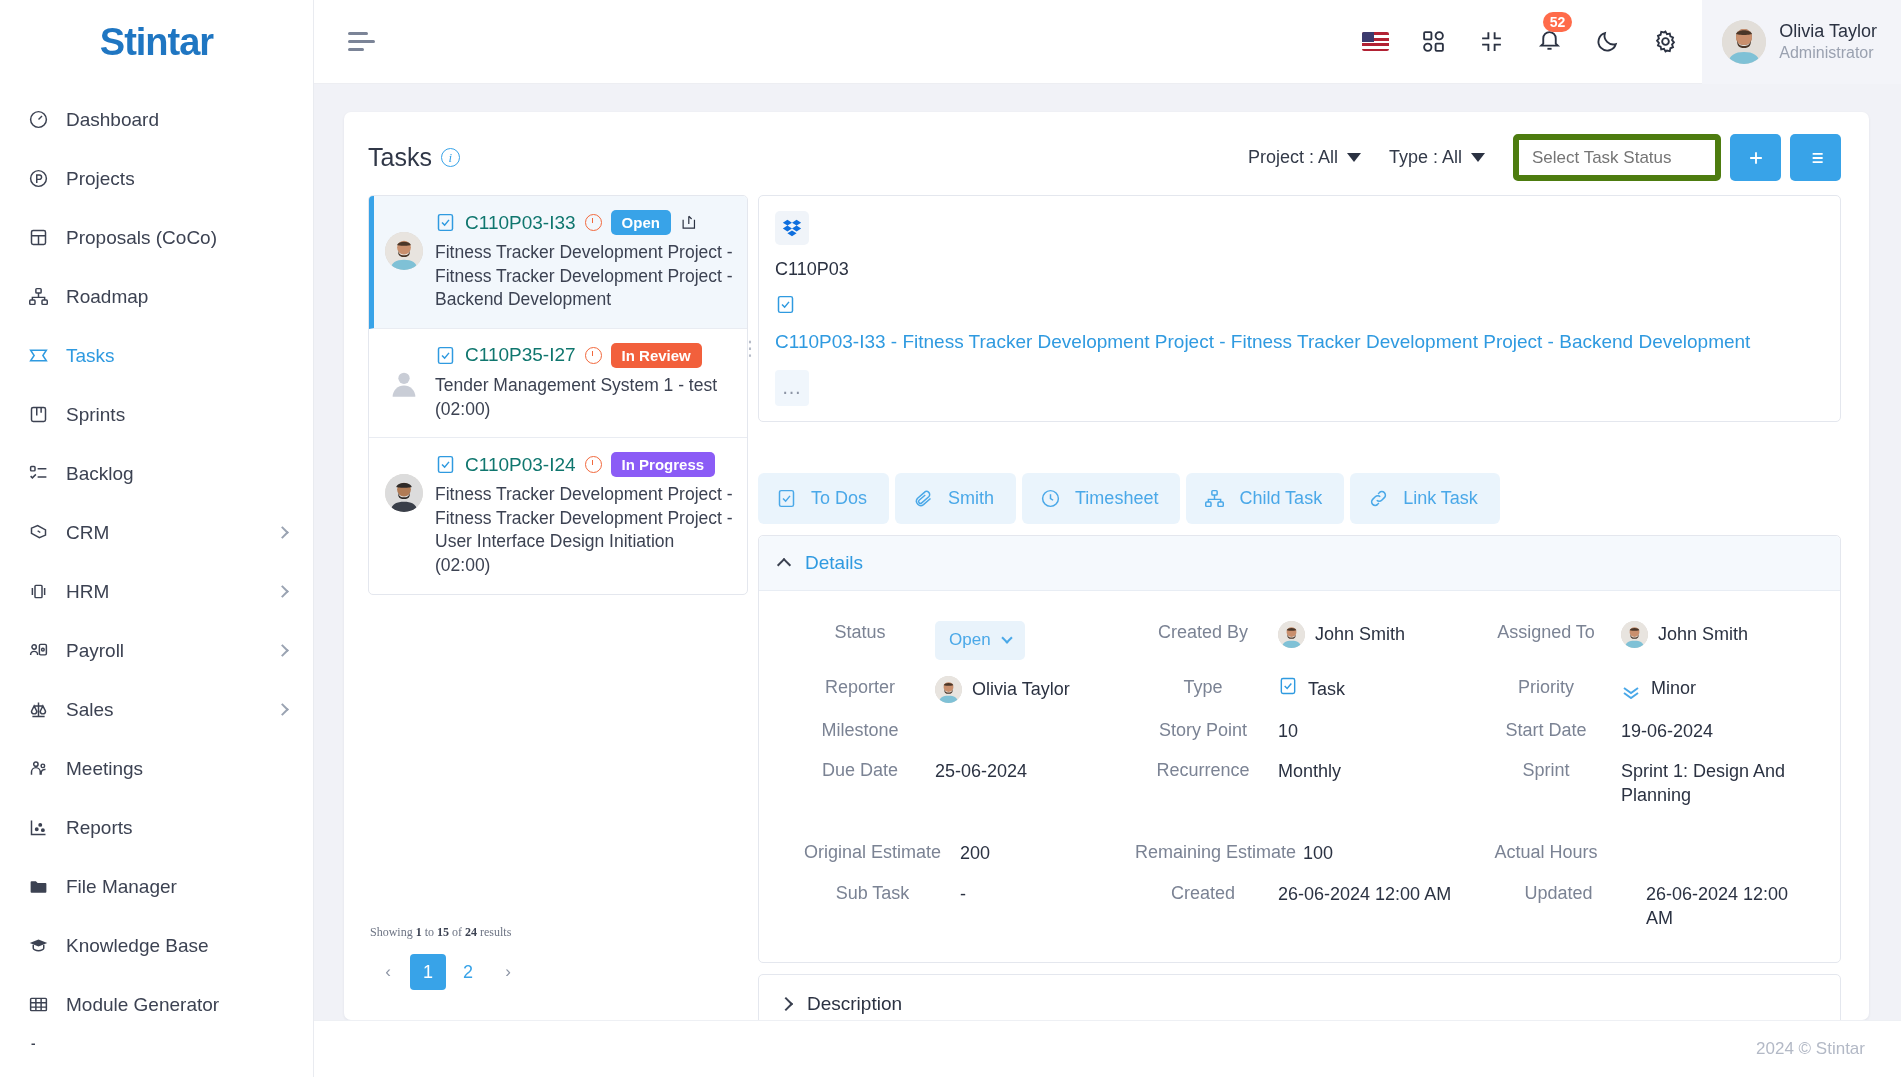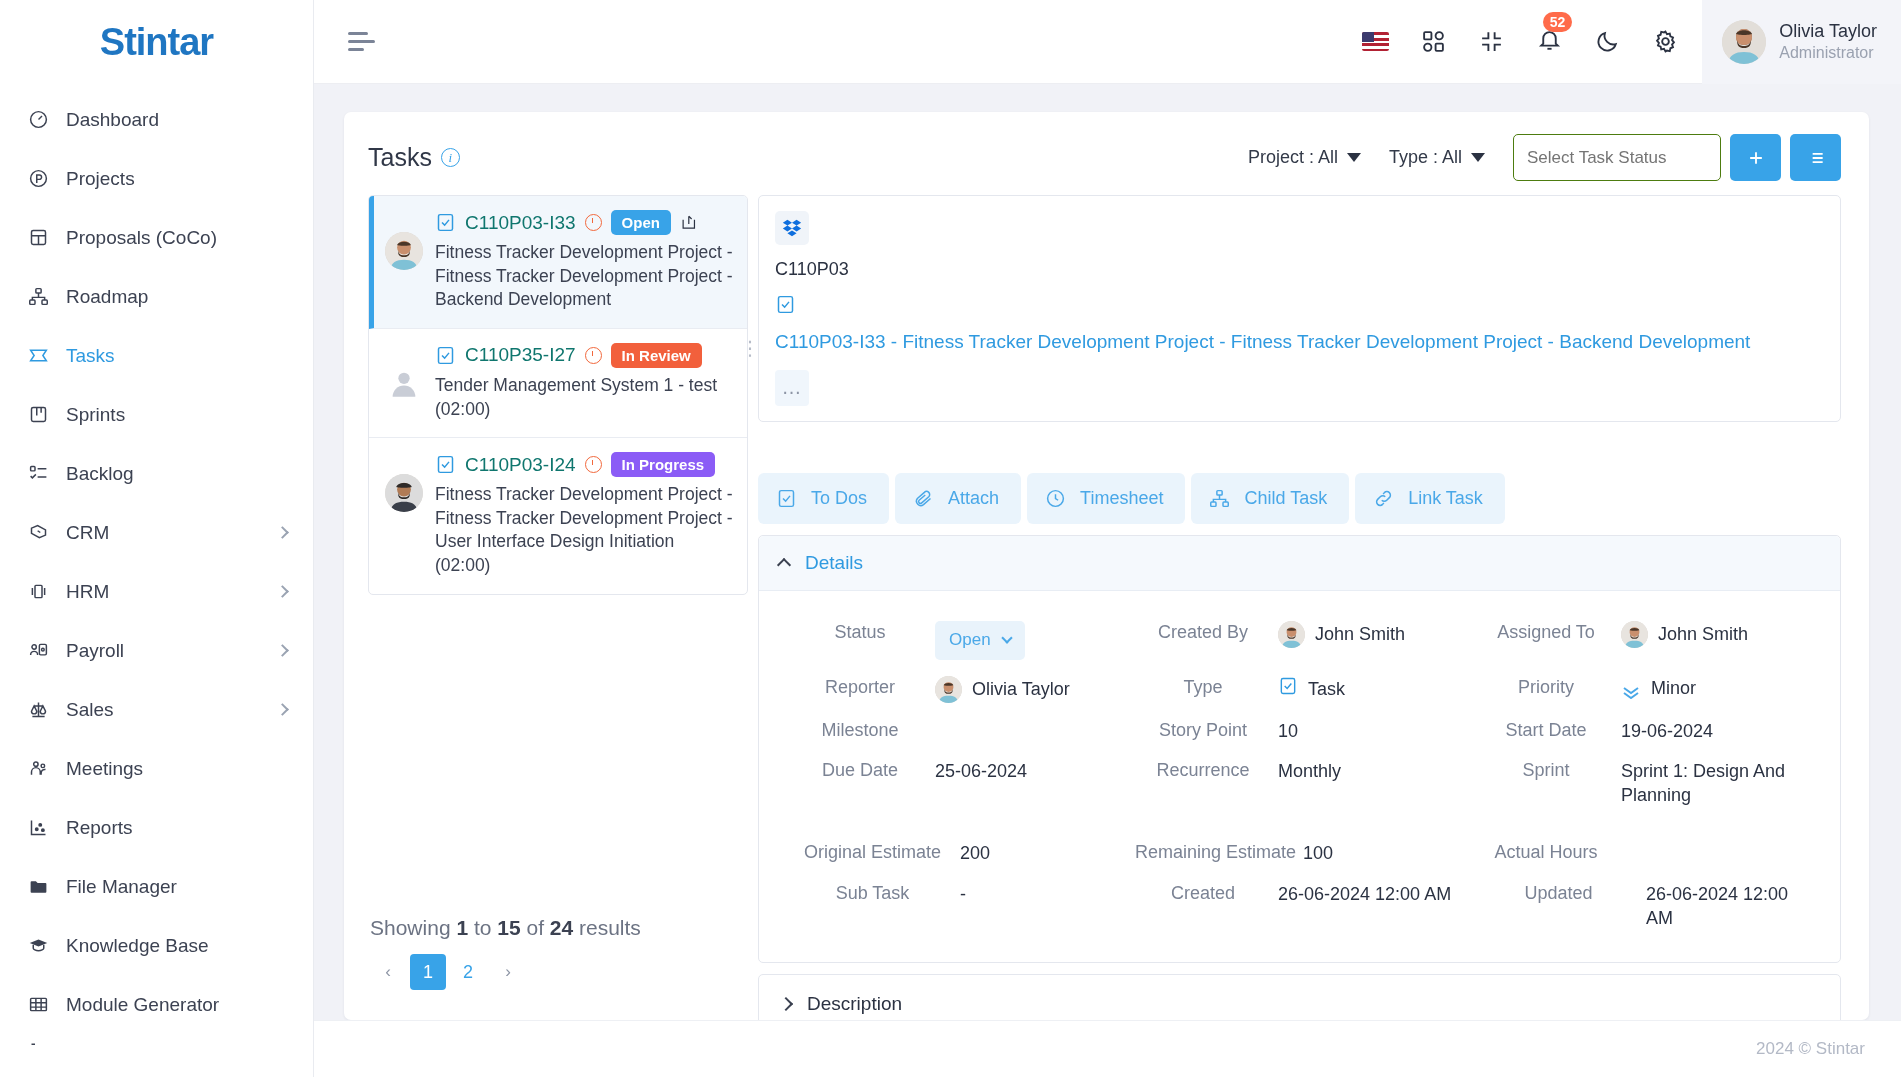--- a/index.html
+++ b/index.html
@@ -98,21 +98,21 @@
              color: #38a3e8; font-size: 13px; font-style: italic; font-family: "Liberation Serif", serif;
              display:flex; align-items:center; justify-content:center; }
   .head-tools { margin-left: auto; display: flex; align-items: center; gap: 0; }
   .filter-sel {
     display: flex; align-items: center; gap: 9px; font-size: 18px; color: #333a49;
     margin-right: 28px; cursor: pointer;
   }
   .caret-down { width: 0; height: 0; border-left: 7px solid transparent; border-right: 7px solid transparent;
                 border-top: 9px solid #2b3242; }
   .status-input {
-    width: 208px; height: 47px; border: 1px solid #4d7c0f; border-radius: 5px;
+    width: 208px; height: 47px; border: 6px solid #4d7c0f; border-radius: 5px;
     padding: 0 13px; font-size: 17px; color: #8d95a5; outline: none;
     font-family: "Liberation Sans", sans-serif; background: #fff;
   }
   .sq-btn {
     width: 51px; height: 47px; background: #38a3e8; border-radius: 5px;
     margin-left: 9px; display:flex; align-items:center; justify-content:center; cursor:pointer;
     border: none;
   }
   .sq-btn svg { width: 20px; height: 20px; stroke: #fff; fill: none; stroke-width: 2.2; }
 
@@ -132,21 +132,21 @@
   .clock-ic { width: 17px; height: 17px; border: 1.8px solid #f2683c; border-radius: 50%; position: relative; flex:none;}
   .clock-ic:after { content:""; position:absolute; left:6px; top:3px; width:1.6px; height:5px; background:#f2683c; }
   .pill { font-size: 15px; font-weight: bold; color:#fff; border-radius: 5px; padding: 4px 11px; white-space: nowrap; }
   .pill.open { background: #38a3e8; }
   .pill.review { background: #f2603c; }
   .pill.progress { background: #8b5cf6; }
   .t-desc { font-size: 17.5px; color: #3c4252; line-height: 1.35; }
   .share-ic { width: 19px; height: 17px; position: relative; flex:none;}
   .share-ic svg { width:19px; height:17px; stroke:#2b3242; fill:none; stroke-width:1.7; }
   .grip { position: absolute; right: -12px; top: 150px; color: #b6bcc8; font-size: 20px; letter-spacing: 0; line-height: 6px; }
-  .showing { font-size: 21px; color: #6c7383; margin-top: auto; padding: 22px 0 0 2px; }
+  .showing { font-size: 12px; color: #6c7383; margin-top: auto; padding: 22px 0 0 2px; font-family: Liberation Serif, serif; }
   .showing b { color: #3c4252; }
   .pager { display: flex; align-items: center; gap: 4px; padding: 14px 0 30px 2px; }
   .pg {
     min-width: 36px; height: 36px; border-radius: 4px; display:flex; align-items:center; justify-content:center;
     font-size: 18px; color: #38a3e8; cursor: pointer; padding: 0 8px;
   }
   .pg.active { background: #38a3e8; color: #fff; }
   .pg.arrow { color: #8d95a5; font-size: 17px; }
 
   
@@ -611,21 +611,21 @@
                 <svg viewBox="0 0 24 24">
                     <rect x="4" y="3" width="16" height="18" rx="2"></rect>
                     <path d="M8 12l3 3 5-6"></path>
                   </svg>
                 <span>To Dos</span>
               </div>
               <div class="tab">
                 <svg viewBox="0 0 24 24">
                     <path d="M20 12l-8 7a5 5 0 01-7-7l8-7a3.5 3.5 0 015 5l-8 7a2 2 0 01-3-3l7-6"></path>
                   </svg>
-                <span>Attach</span>
+                <span>Smith</span>
               </div>
               <div class="tab">
                 <svg viewBox="0 0 24 24">
                     <circle cx="12" cy="12" r="9"></circle>
                     <path d="M12 7v5l3 2"></path>
                   </svg>
                 <span>Timesheet</span>
               </div>
               <div class="tab">
                 <svg viewBox="0 0 24 24">

